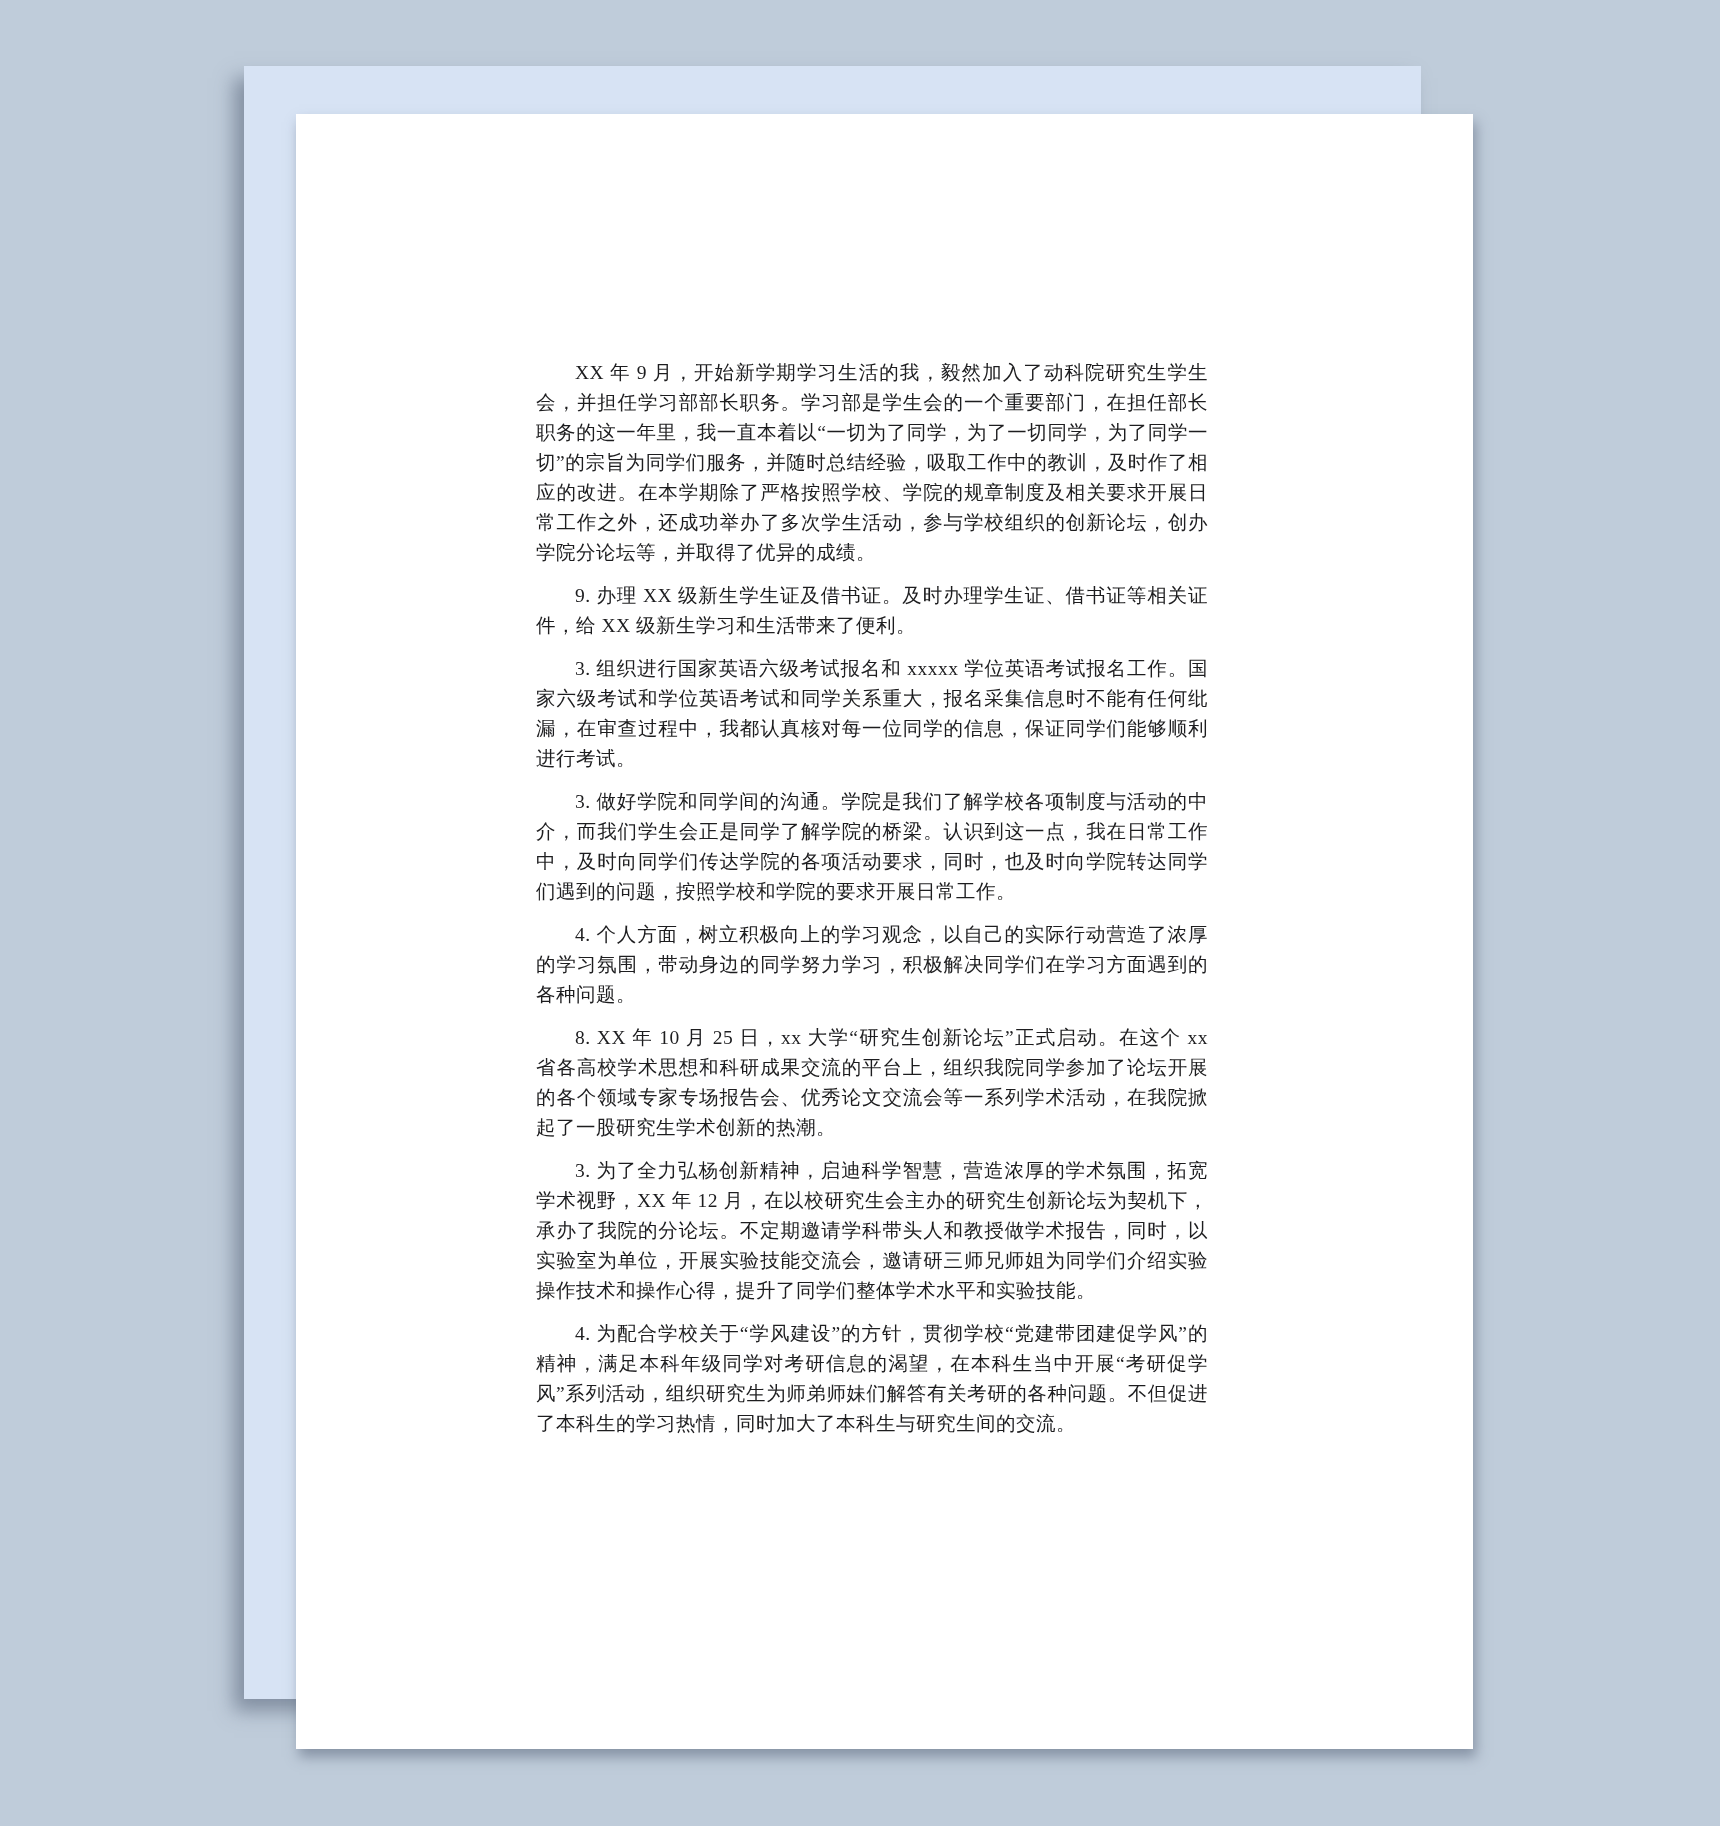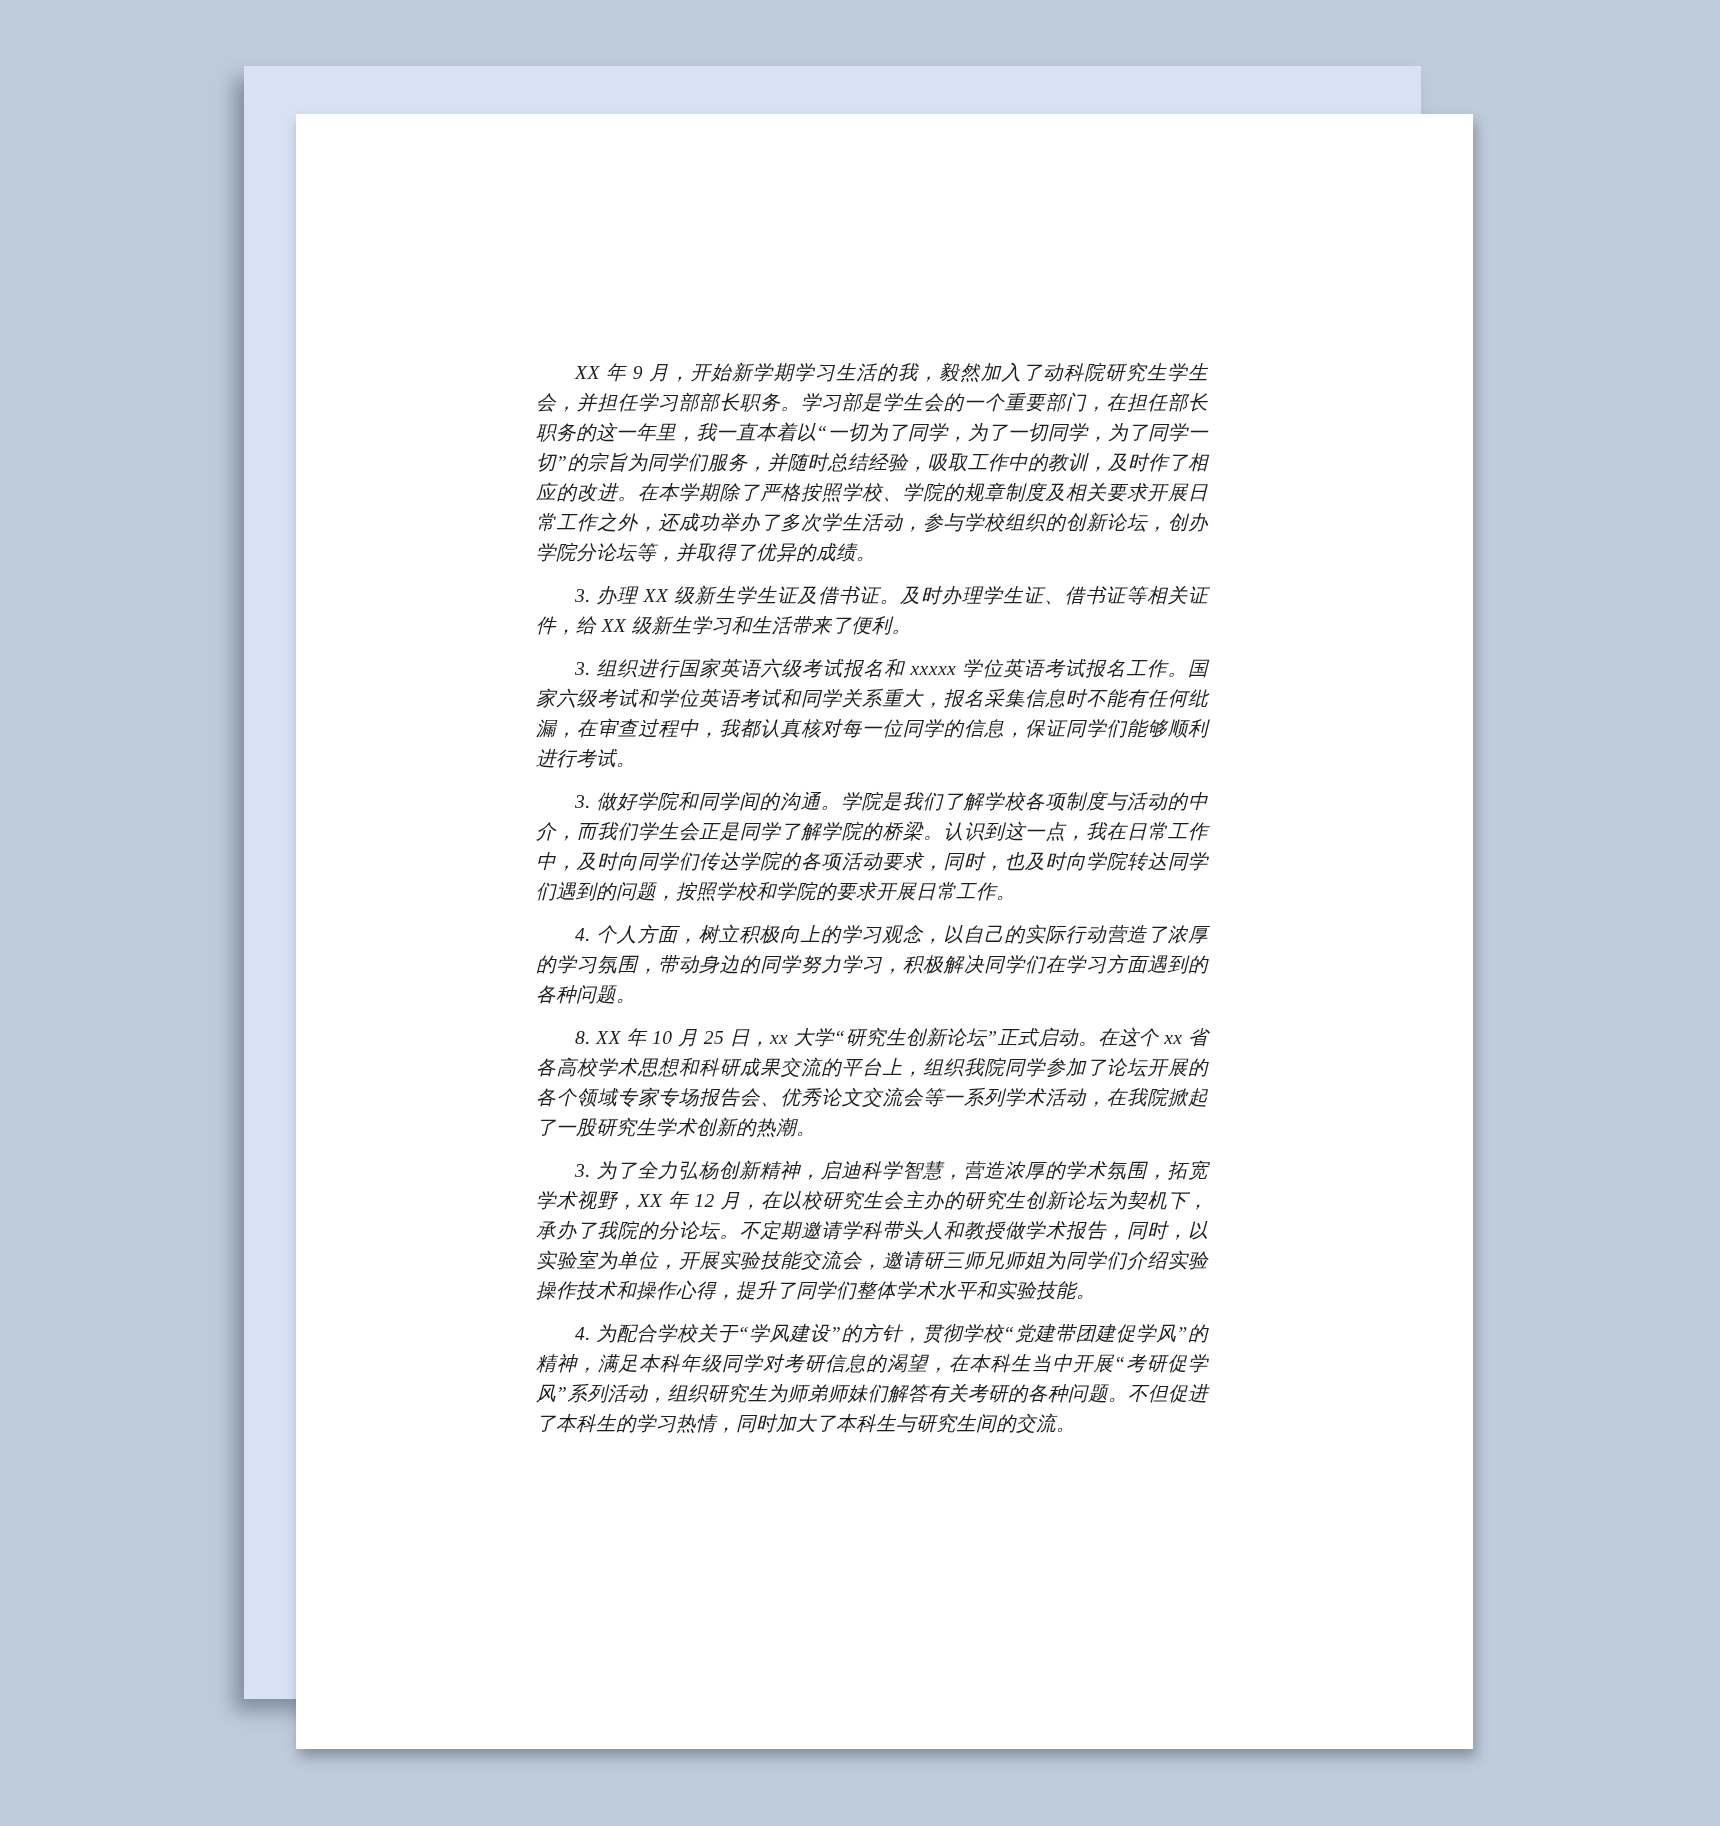--- a/index.html
+++ b/index.html
@@ -11,21 +11,20 @@
     height: 1826px;
     position: relative;
     overflow: hidden;
     font-family: "Liberation Serif", "DejaVu Serif", serif;
   }
   .canvas {
     position: absolute;
     inset: 0;
     width: 1720px;
     height: 1826px;
-    font-style: italic;
   }
   .back-page {
     position: absolute;
     left: 244px;
     top: 66px;
     width: 1177px;
     height: 1633px;
     box-shadow: -10px 12px 18px rgba(80, 92, 114, 0.55);
   }
   .front-page {
@@ -53,21 +52,21 @@
 </style>
 </head>
 <body>
 
 <div class="canvas" style="background: rgb(191, 204, 218);">
   <div class="back-page" style="background: rgb(215, 227, 244);"></div>
   <div class="front-page" style="background: rgb(255, 255, 255);">
     <div class="doc-body" style="color: rgb(29, 29, 31);">
 
     <p class="paragraph">XX 年 9 月，开始新学期学习生活的我，毅然加入了动科院研究生学生会，并担任学习部部长职务。学习部是学生会的一个重要部门，在担任部长职务的这一年里，我一直本着以“一切为了同学，为了一切同学，为了同学一切”的宗旨为同学们服务，并随时总结经验，吸取工作中的教训，及时作了相应的改进。在本学期除了严格按照学校、学院的规章制度及相关要求开展日常工作之外，还成功举办了多次学生活动，参与学校组织的创新论坛，创办学院分论坛等，并取得了优异的成绩。</p>
-        <p class="paragraph">3. 办理 XX 级新生学生证及借书证。及时办理学生证、借书证等相关证件，给 XX 级新生学习和生活带来了便利。</p>
+        <p class="paragraph">9. 办理 XX 级新生学生证及借书证。及时办理学生证、借书证等相关证件，给 XX 级新生学习和生活带来了便利。</p>
         <p class="paragraph">3. 组织进行国家英语六级考试报名和 xxxxx 学位英语考试报名工作。国家六级考试和学位英语考试和同学关系重大，报名采集信息时不能有任何纰漏，在审查过程中，我都认真核对每一位同学的信息，保证同学们能够顺利进行考试。</p>
         <p class="paragraph">3. 做好学院和同学间的沟通。学院是我们了解学校各项制度与活动的中介，而我们学生会正是同学了解学院的桥梁。认识到这一点，我在日常工作中，及时向同学们传达学院的各项活动要求，同时，也及时向学院转达同学们遇到的问题，按照学校和学院的要求开展日常工作。</p>
         <p class="paragraph">4. 个人方面，树立积极向上的学习观念，以自己的实际行动营造了浓厚的学习氛围，带动身边的同学努力学习，积极解决同学们在学习方面遇到的各种问题。</p>
         <p class="paragraph">8.  XX 年 10 月 25 日，xx 大学“研究生创新论坛”正式启动。在这个 xx 省各高校学术思想和科研成果交流的平台上，组织我院同学参加了论坛开展的各个领域专家专场报告会、优秀论文交流会等一系列学术活动，在我院掀起了一股研究生学术创新的热潮。</p>
         <p class="paragraph">3.  为了全力弘杨创新精神，启迪科学智慧，营造浓厚的学术氛围，拓宽学术视野，XX 年 12 月，在以校研究生会主办的研究生创新论坛为契机下，承办了我院的分论坛。不定期邀请学科带头人和教授做学术报告，同时，以实验室为单位，开展实验技能交流会，邀请研三师兄师姐为同学们介绍实验操作技术和操作心得，提升了同学们整体学术水平和实验技能。</p>
         <p class="paragraph">4. 为配合学校关于“学风建设”的方针，贯彻学校“党建带团建促学风”的精神，满足本科年级同学对考研信息的渴望，在本科生当中开展“考研促学风”系列活动，组织研究生为师弟师妹们解答有关考研的各种问题。不但促进了本科生的学习热情，同时加大了本科生与研究生间的交流。</p>
       </div>
   </div>
 </div>
 

